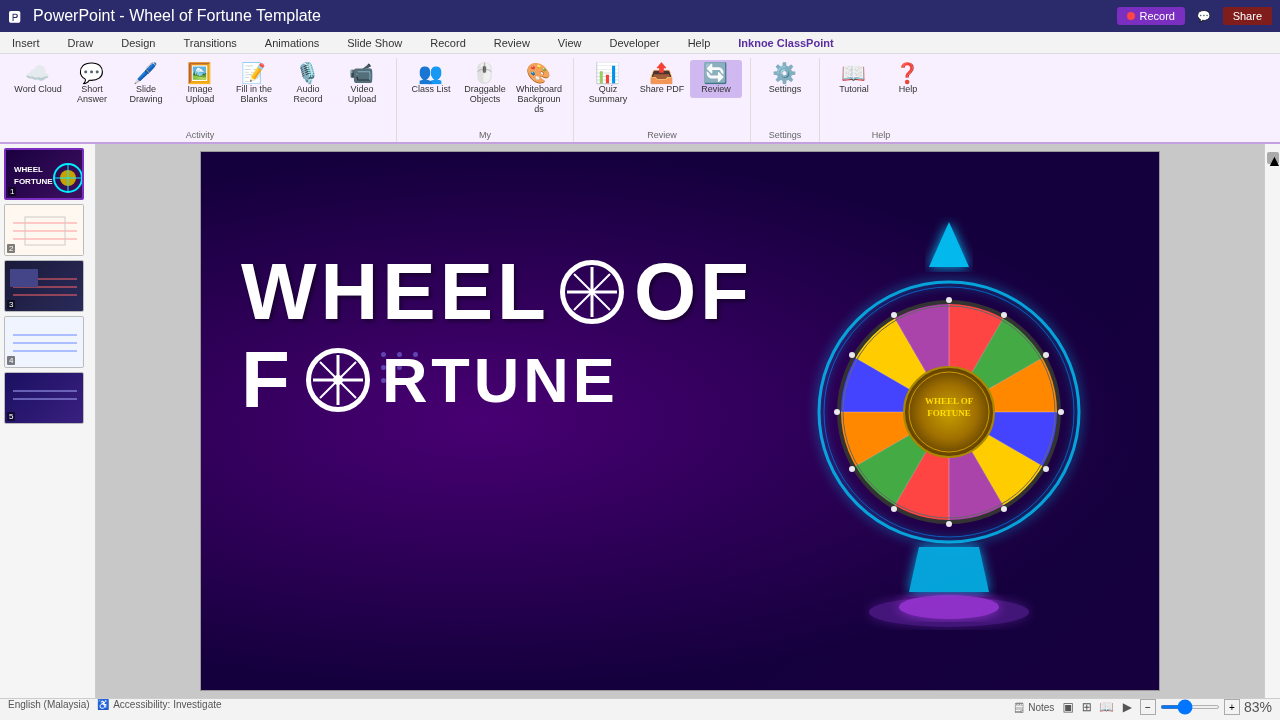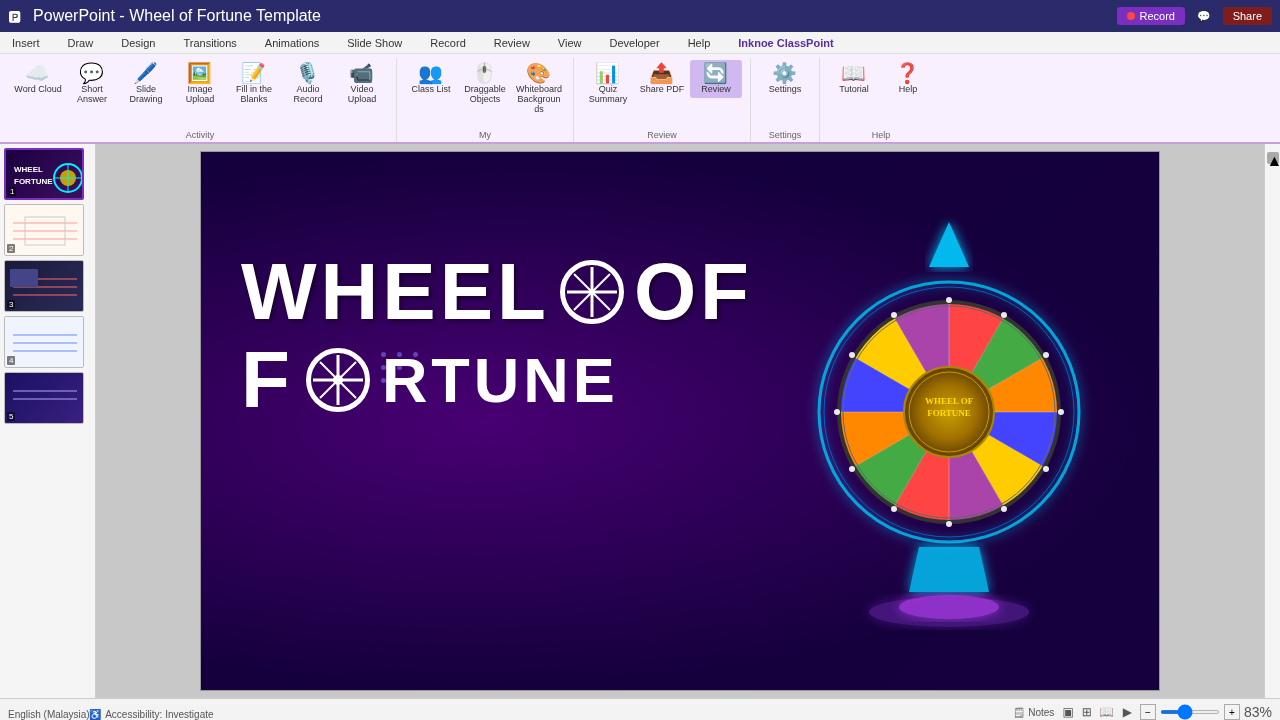--- a/index.html
+++ b/index.html
@@ -242,22 +242,23 @@
       align-items: center;
       padding: 4px 0;
     }
 
     
     #status-bar {
       height: 22px;
       background: #f3f3f3;
       border-top: 1px solid #ccc;
       display: flex;
-      align-items: flex-end;
+      align-items: flex-start;
       padding: 0 8px;
+      gap: 8px;
       font-size: 10px;
       color: #555;
     }
     .status-right {
       margin-left: auto;
       display: flex;
       align-items: center;
       gap: 8px;
     }
     .zoom-control {

